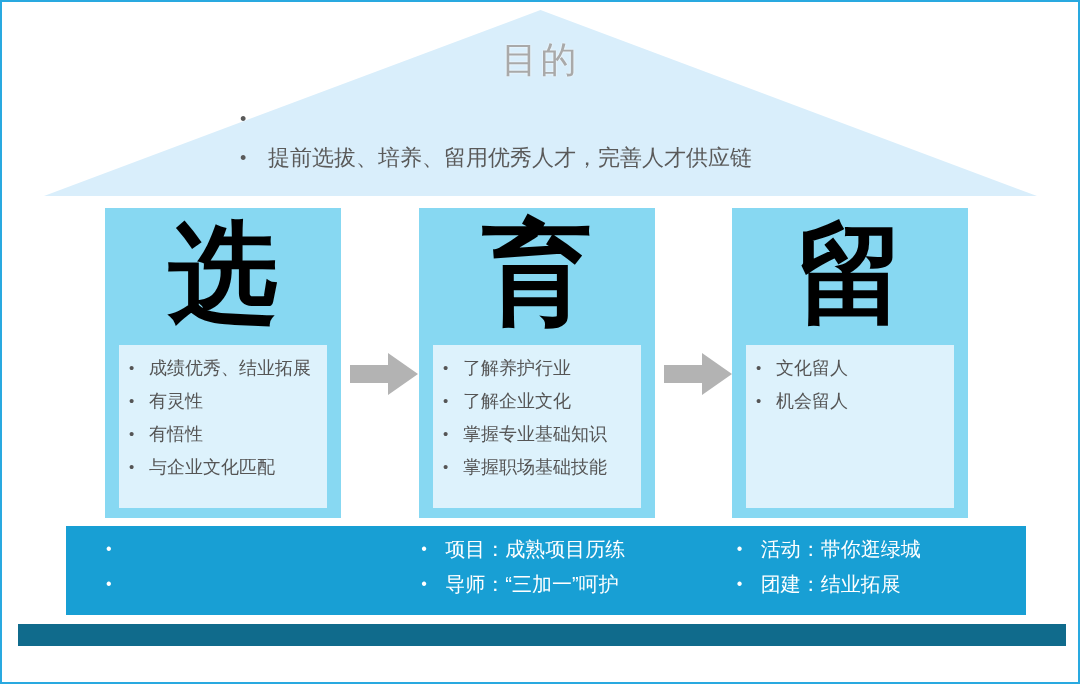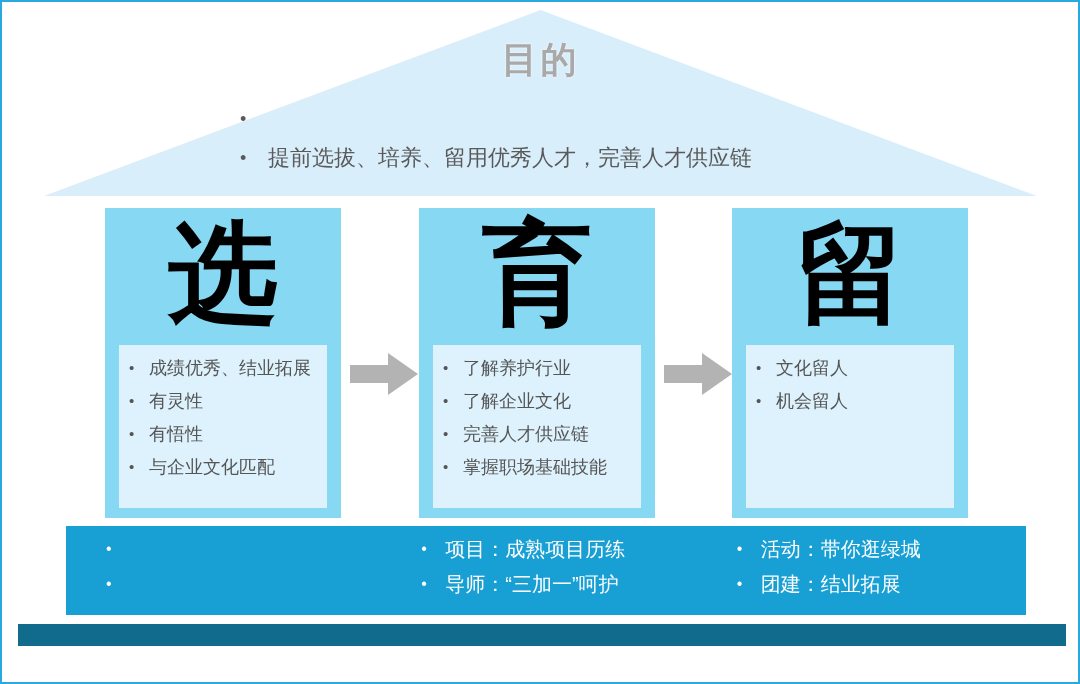--- a/index.html
+++ b/index.html
@@ -27,21 +27,21 @@
   .roof-shape {
     position:absolute; inset:0;
     background:#d9eefb;
     clip-path:polygon(50% 0%, 100% 100%, 0% 100%);
   }
   .roof-title {
     position:absolute;
     left:0; right:0; top:26px;
     text-align:center;
     font-size:36px;
-    font-weight:bold;
+    font-weight:normal;
     color:#a9a9a9;
     letter-spacing:3px;
     text-shadow:0 0 2px #ffffff;
   }
   .roof-bullets {
     position:absolute;
     left:196px; top:98px;
     width:640px;
   }
   .roof-bullets .rb {
@@ -213,21 +213,21 @@
         <div class="cb">
           <span class="dot">•</span>
           <span>了解养护行业</span>
         </div>
         <div class="cb">
           <span class="dot">•</span>
           <span>了解企业文化</span>
         </div>
         <div class="cb">
           <span class="dot">•</span>
-          <span>完善人才供应链</span>
+          <span>掌握专业基础知识</span>
         </div>
         <div class="cb">
           <span class="dot">•</span>
           <span>掌握职场基础技能</span>
         </div>
       </div>
     </div>
 
     <div class="card c3">
       <div class="card-char">留</div>

